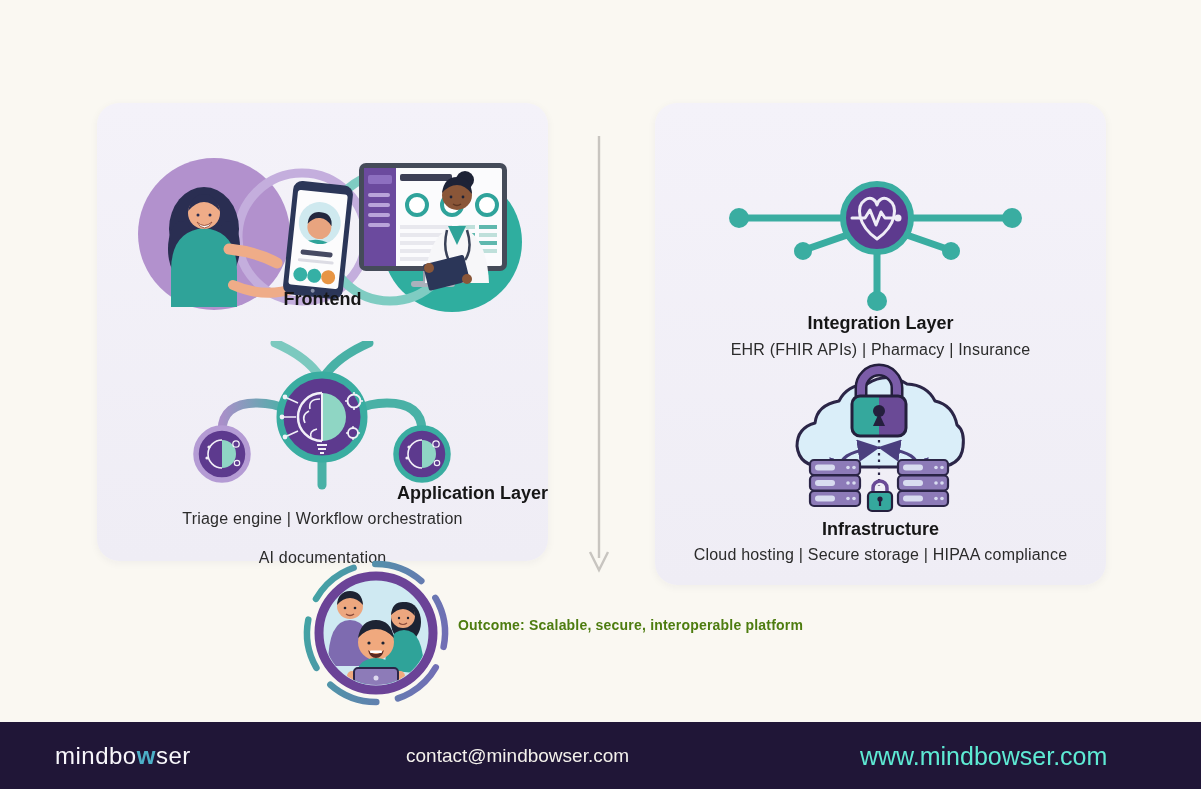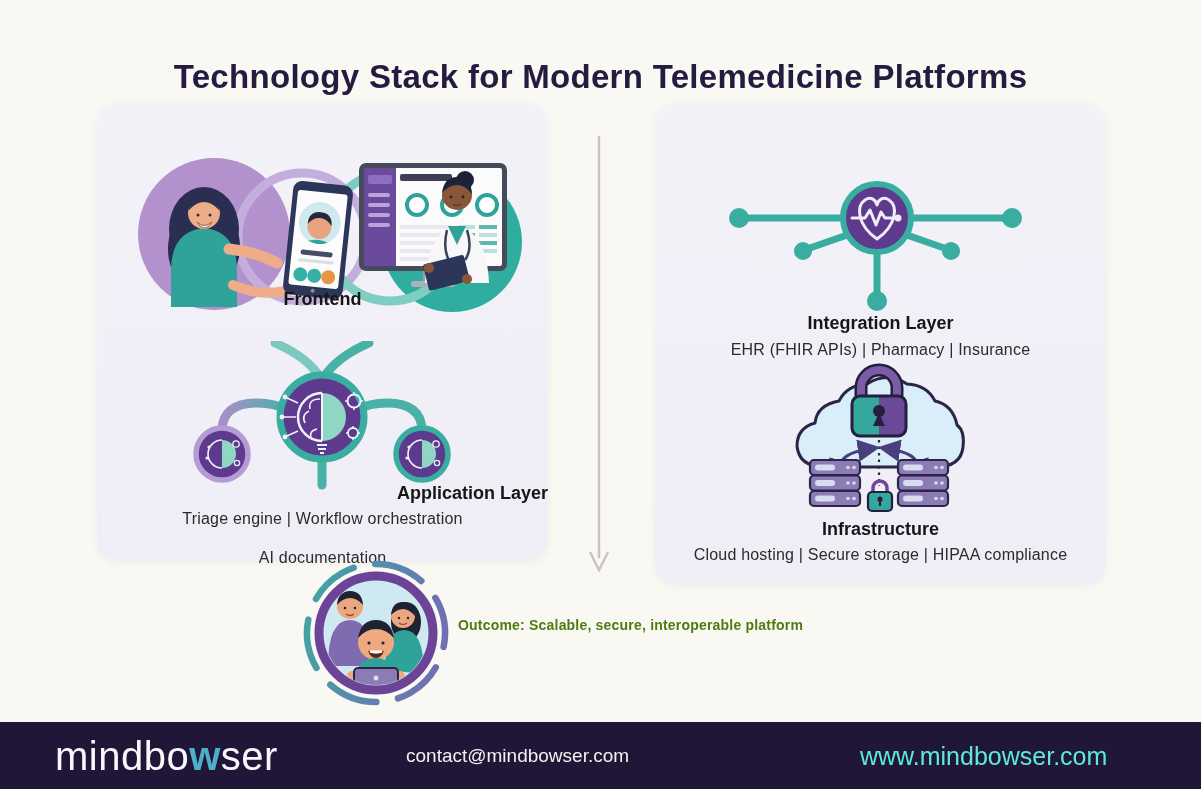--- a/index.html
+++ b/index.html
@@ -14,33 +14,32 @@
   #panel-left{left:97px;top:103px;width:451px;height:458px;}
   #panel-right{left:655px;top:103px;width:451px;height:482px;}
   .sec-title{position:absolute;width:100%;text-align:center;
     font-size:18px;font-weight:700;color:#161616;}
   .sec-sub{position:absolute;width:100%;text-align:center;
     font-size:16px;font-weight:400;color:#2b2b2b;letter-spacing:.2px;}
   #outcome-text{position:absolute;left:458px;top:617px;
     font-size:14px;font-weight:700;color:#4d7c0f;letter-spacing:.2px;}
   #footer{position:absolute;left:0;top:722px;width:1201px;height:67px;background:#201637;}
   #logo{position:absolute;left:55px;top:50%;transform:translateY(-50%);
-    font-size:40px;color:#f8f7fb;letter-spacing:.5px;text-align:center;}
+    font-size:24px;color:#f8f7fb;letter-spacing:.5px;text-align:center;}
   #logo .accent{color:#4cb0c8;font-weight:700;}
   #footer-email{position:absolute;left:406px;top:50%;transform:translateY(-50%);
     font-size:19px;color:#f4f1ec;}
   #footer-site{position:absolute;left:860px;top:50%;transform:translateY(-50%);
     font-size:25px;color:#5eead4;}
 </style>
 </head>
 <body>
 
 <div id="stage">
 
-  <h1 id="page-title">Technology Stack for Modern Telemedicine Platforms</h1>
 
   <div id="panel-left" class="panel">
 
     <svg class="abs" style="left:0;top:28px;" width="451" height="186" viewBox="0 0 451 186">
       <circle cx="117" cy="103" r="76" fill="#b291cd"></circle>
       <circle cx="355" cy="111" r="70" fill="#2fae9f"></circle>
       <circle cx="205" cy="106" r="64" fill="none" stroke="#c4aedd" stroke-width="9"></circle>
       <circle cx="293" cy="106" r="64" fill="none" stroke="#7fccc2" stroke-width="9"></circle>
 
       <g>

